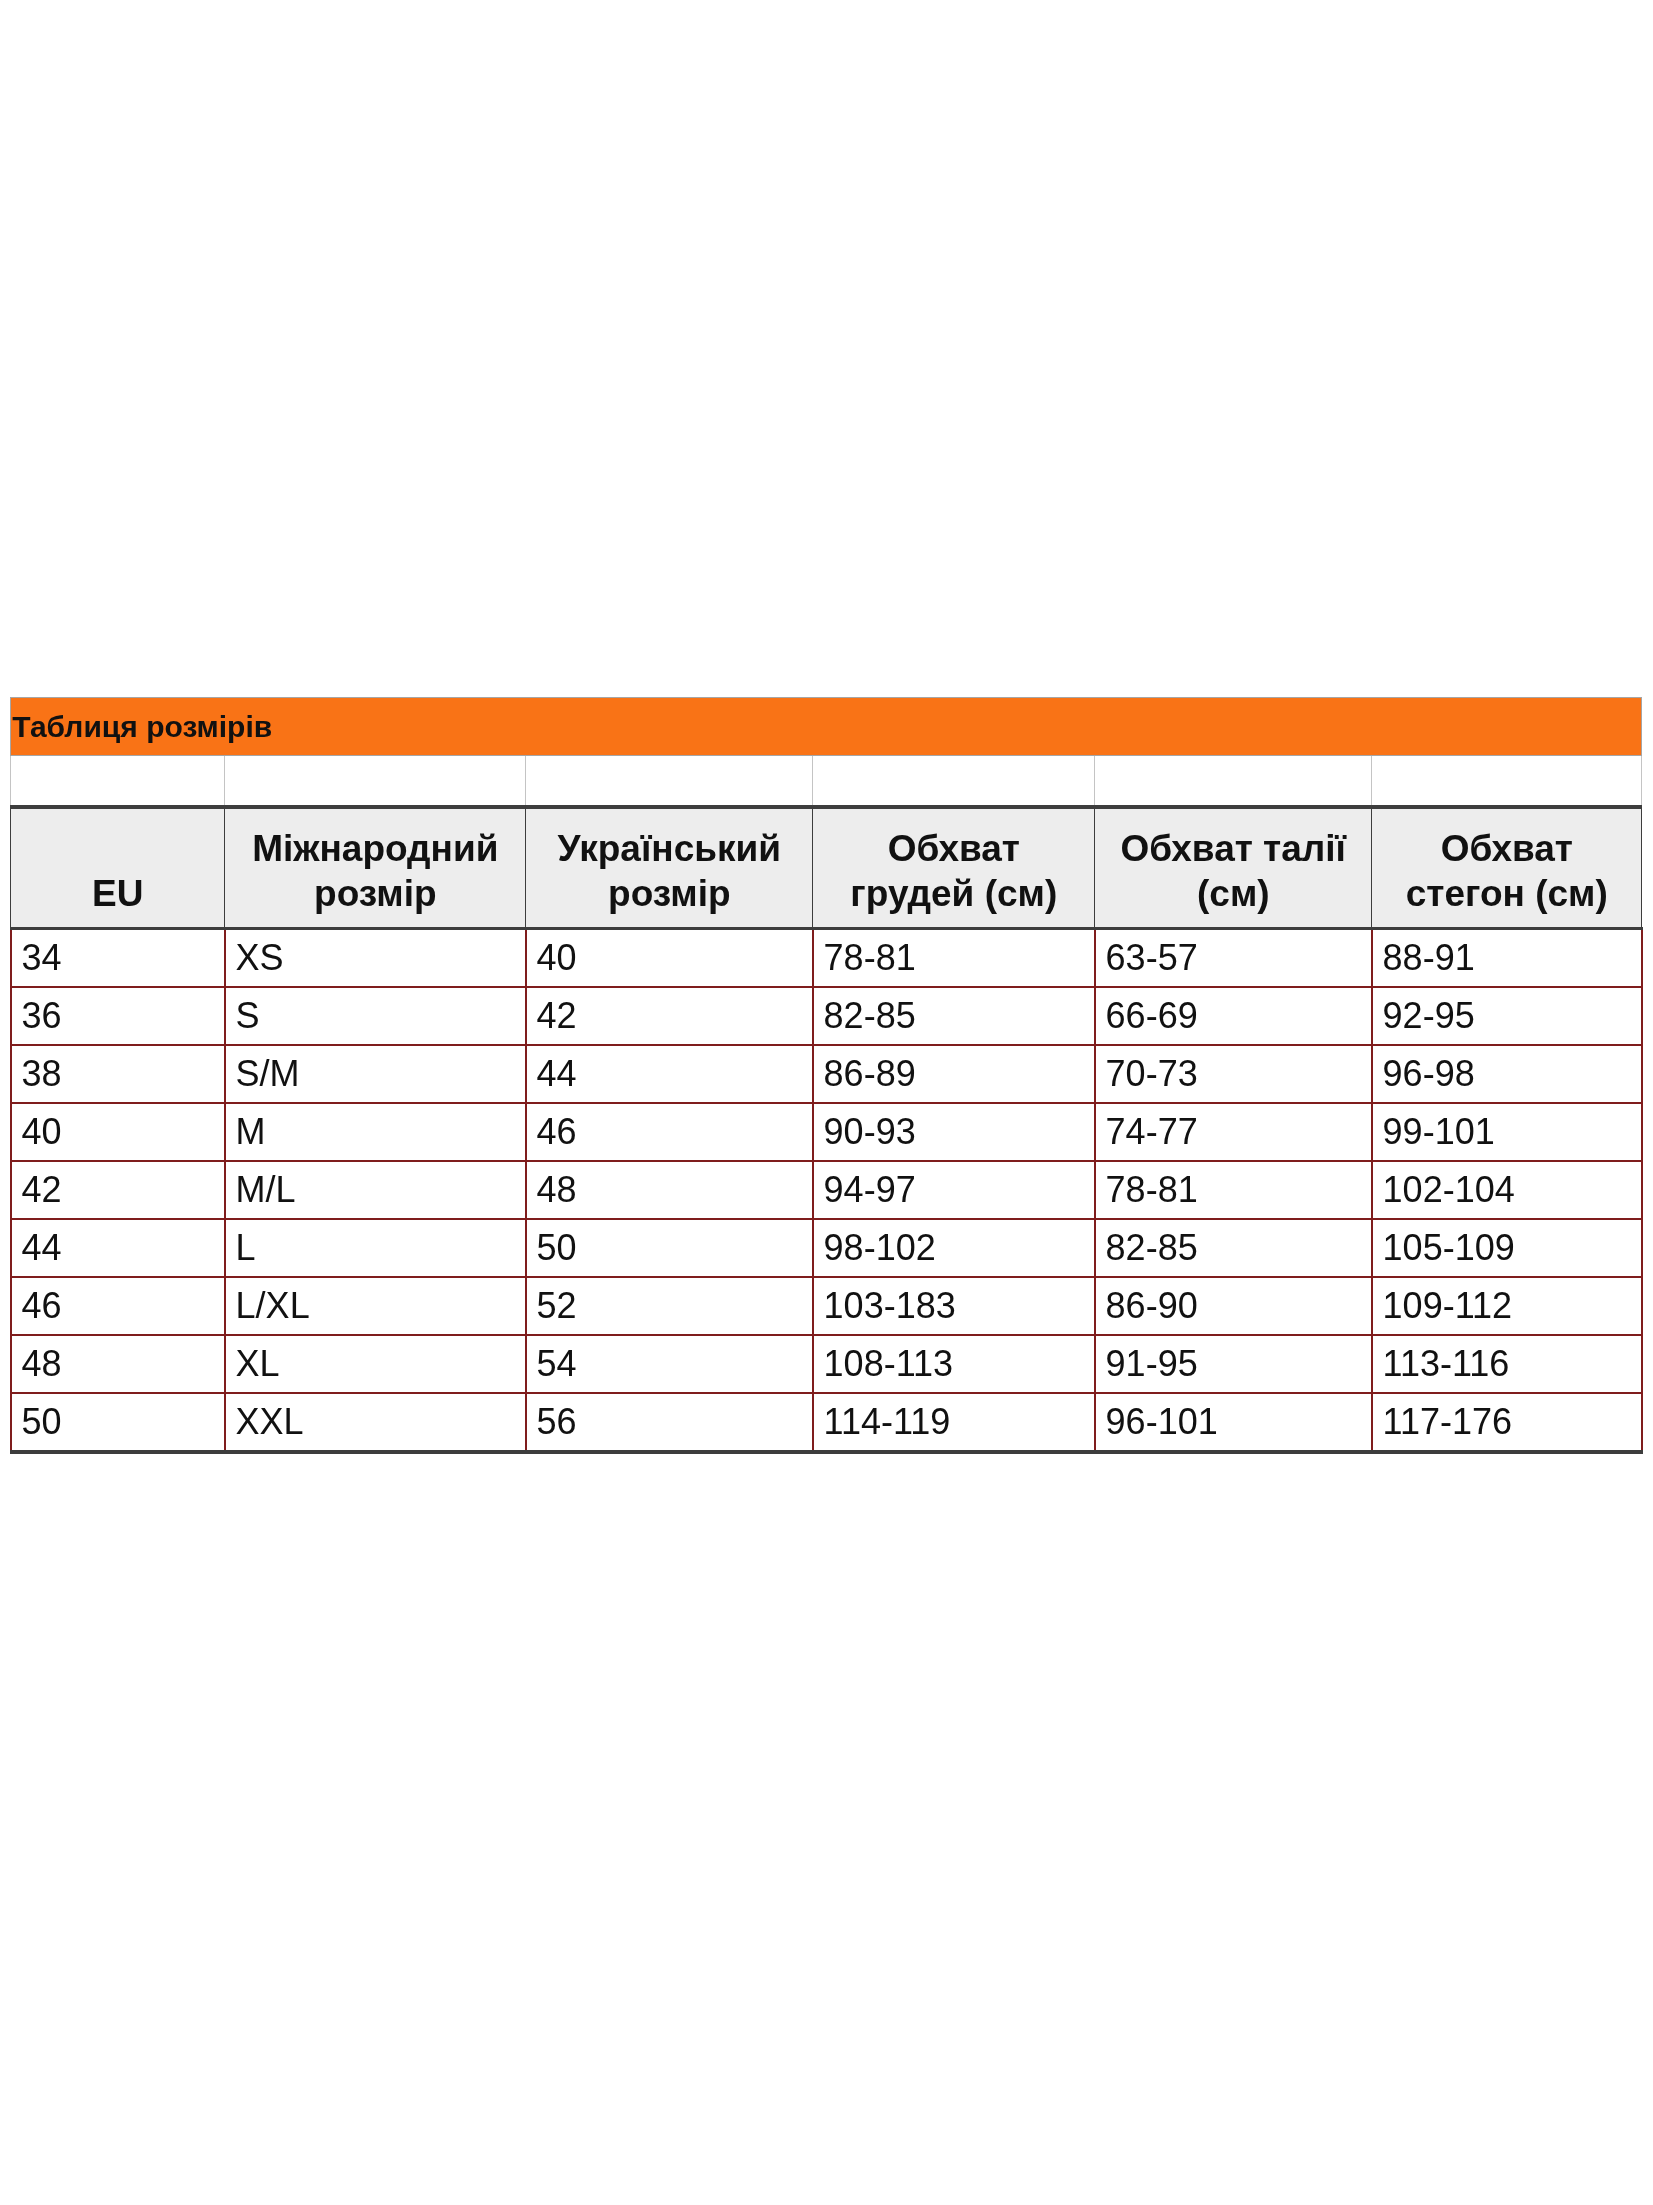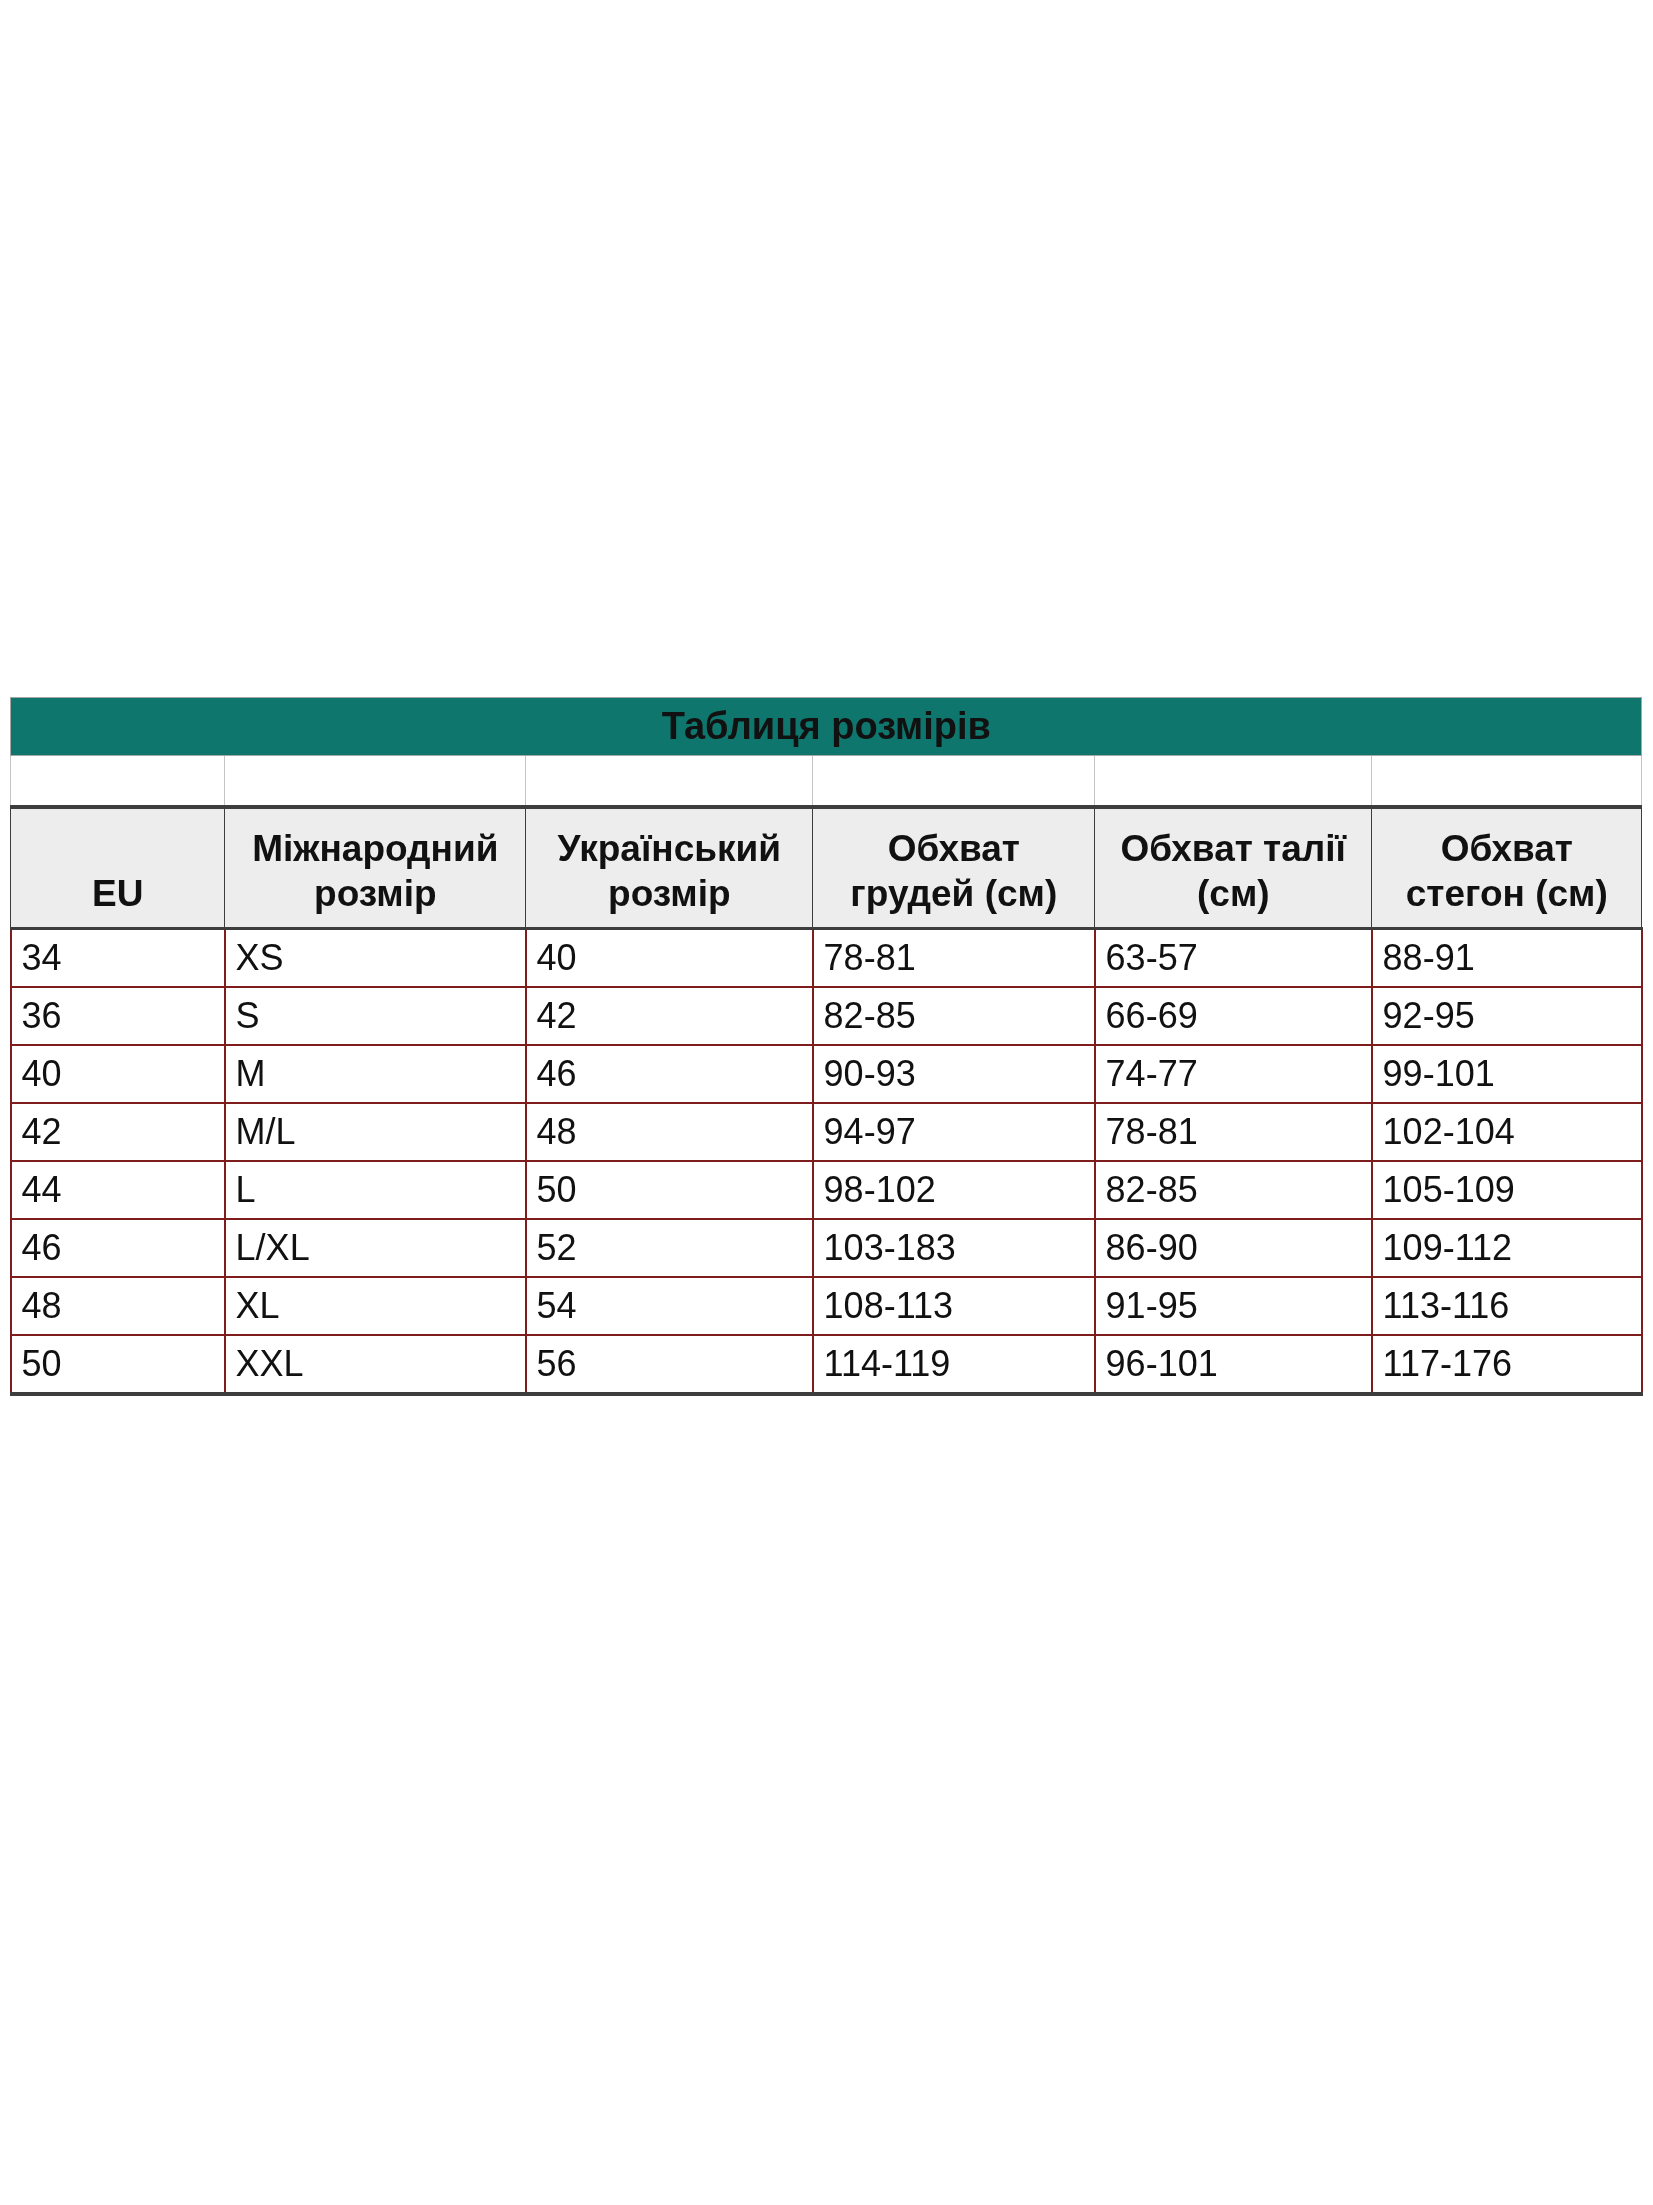--- a/index.html
+++ b/index.html
@@ -20,26 +20,26 @@
     top: 697px;
     left: 9.8px;
     width: 1631px;
     table-layout: fixed;
     border-collapse: collapse;
     background: #ffffff;
   }
   
   td.title-cell {
     height: 55px;
-    text-align: center;
+    text-align: left;
     vertical-align: middle;
     font-weight: bold;
-    font-size: 38px;
+    font-size: 30px;
     border: 1.6px solid #a6a6a6;
-    background: #0f766e;
+    background: #f97316;
   }
   
   td.spacer-cell {
     height: 47px;
     border: 1.6px solid #c4c4c4;
     background: #ffffff;
   }
   
   th.col-header {
     height: 102px;
@@ -138,20 +138,28 @@
       </tr>
       <tr class="data-row">
         <td class="data-cell">36</td>
         <td class="data-cell">S</td>
         <td class="data-cell">42</td>
         <td class="data-cell">82-85</td>
         <td class="data-cell">66-69</td>
         <td class="data-cell">92-95</td>
       </tr>
       <tr class="data-row">
+        <td class="data-cell">38</td>
+        <td class="data-cell">S/M</td>
+        <td class="data-cell">44</td>
+        <td class="data-cell">86-89</td>
+        <td class="data-cell">70-73</td>
+        <td class="data-cell">96-98</td>
+      </tr>
+      <tr class="data-row">
         <td class="data-cell">40</td>
         <td class="data-cell">M</td>
         <td class="data-cell">46</td>
         <td class="data-cell">90-93</td>
         <td class="data-cell">74-77</td>
         <td class="data-cell">99-101</td>
       </tr>
       <tr class="data-row">
         <td class="data-cell">42</td>
         <td class="data-cell">M/L</td>

